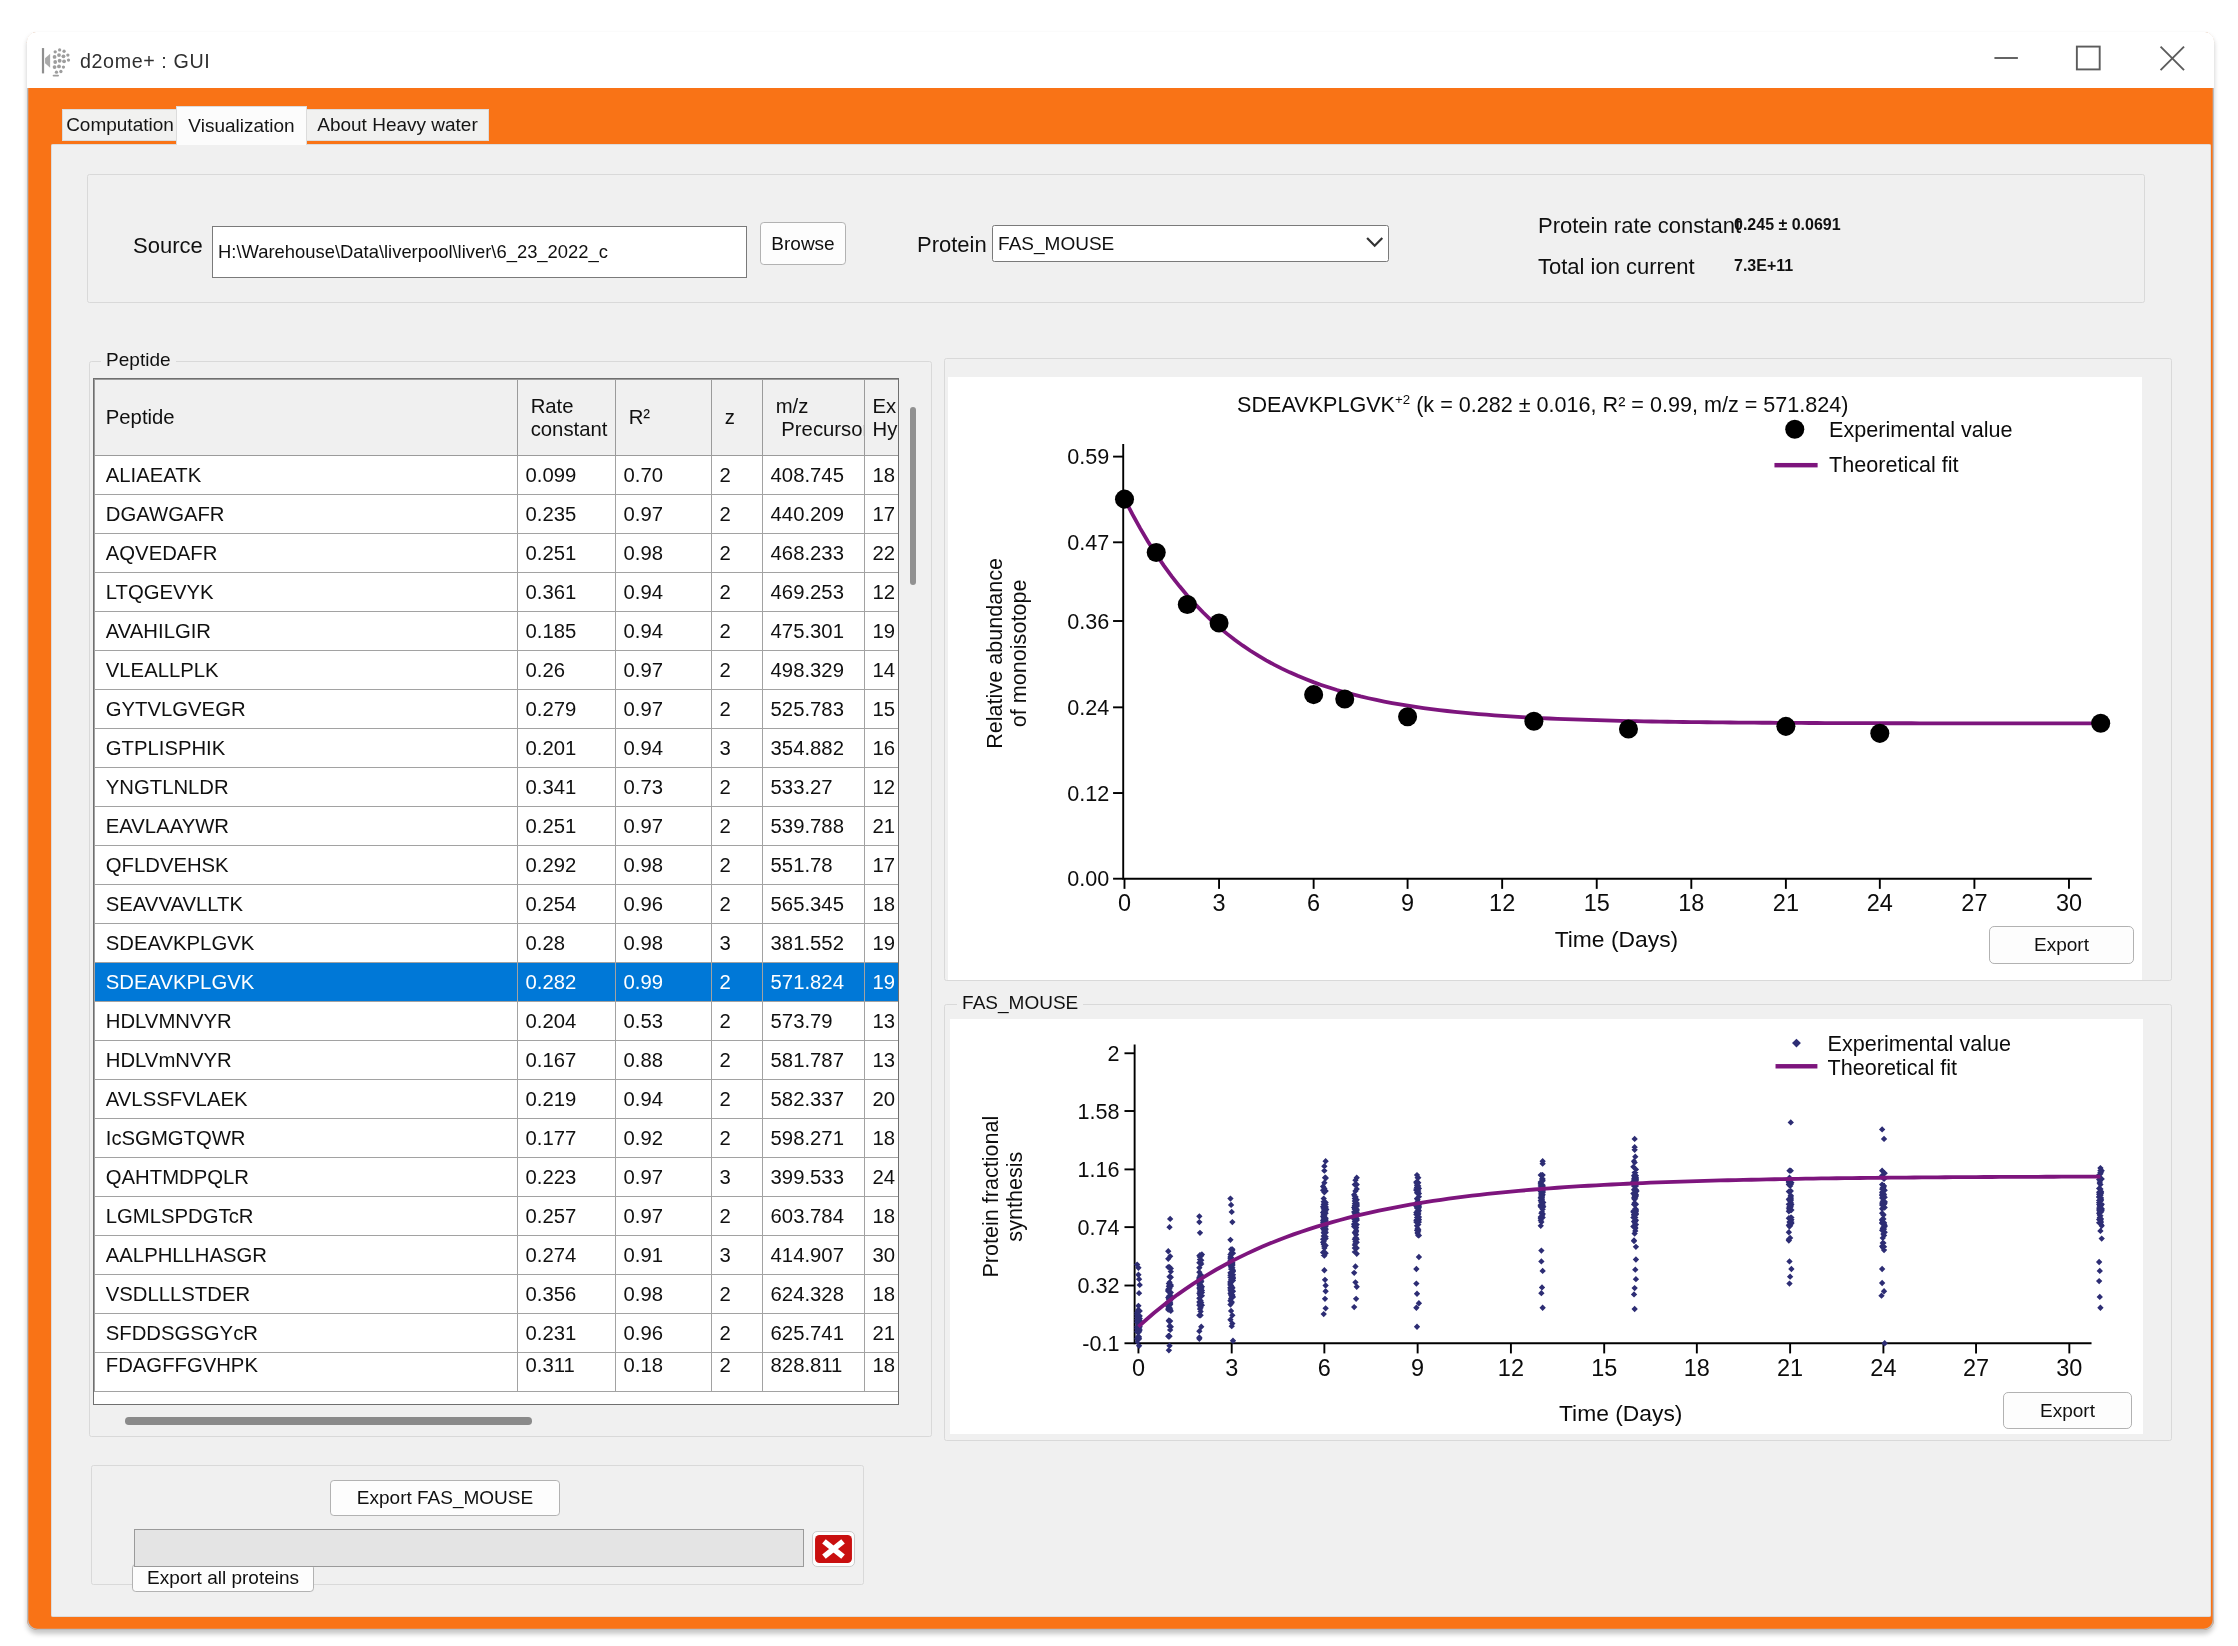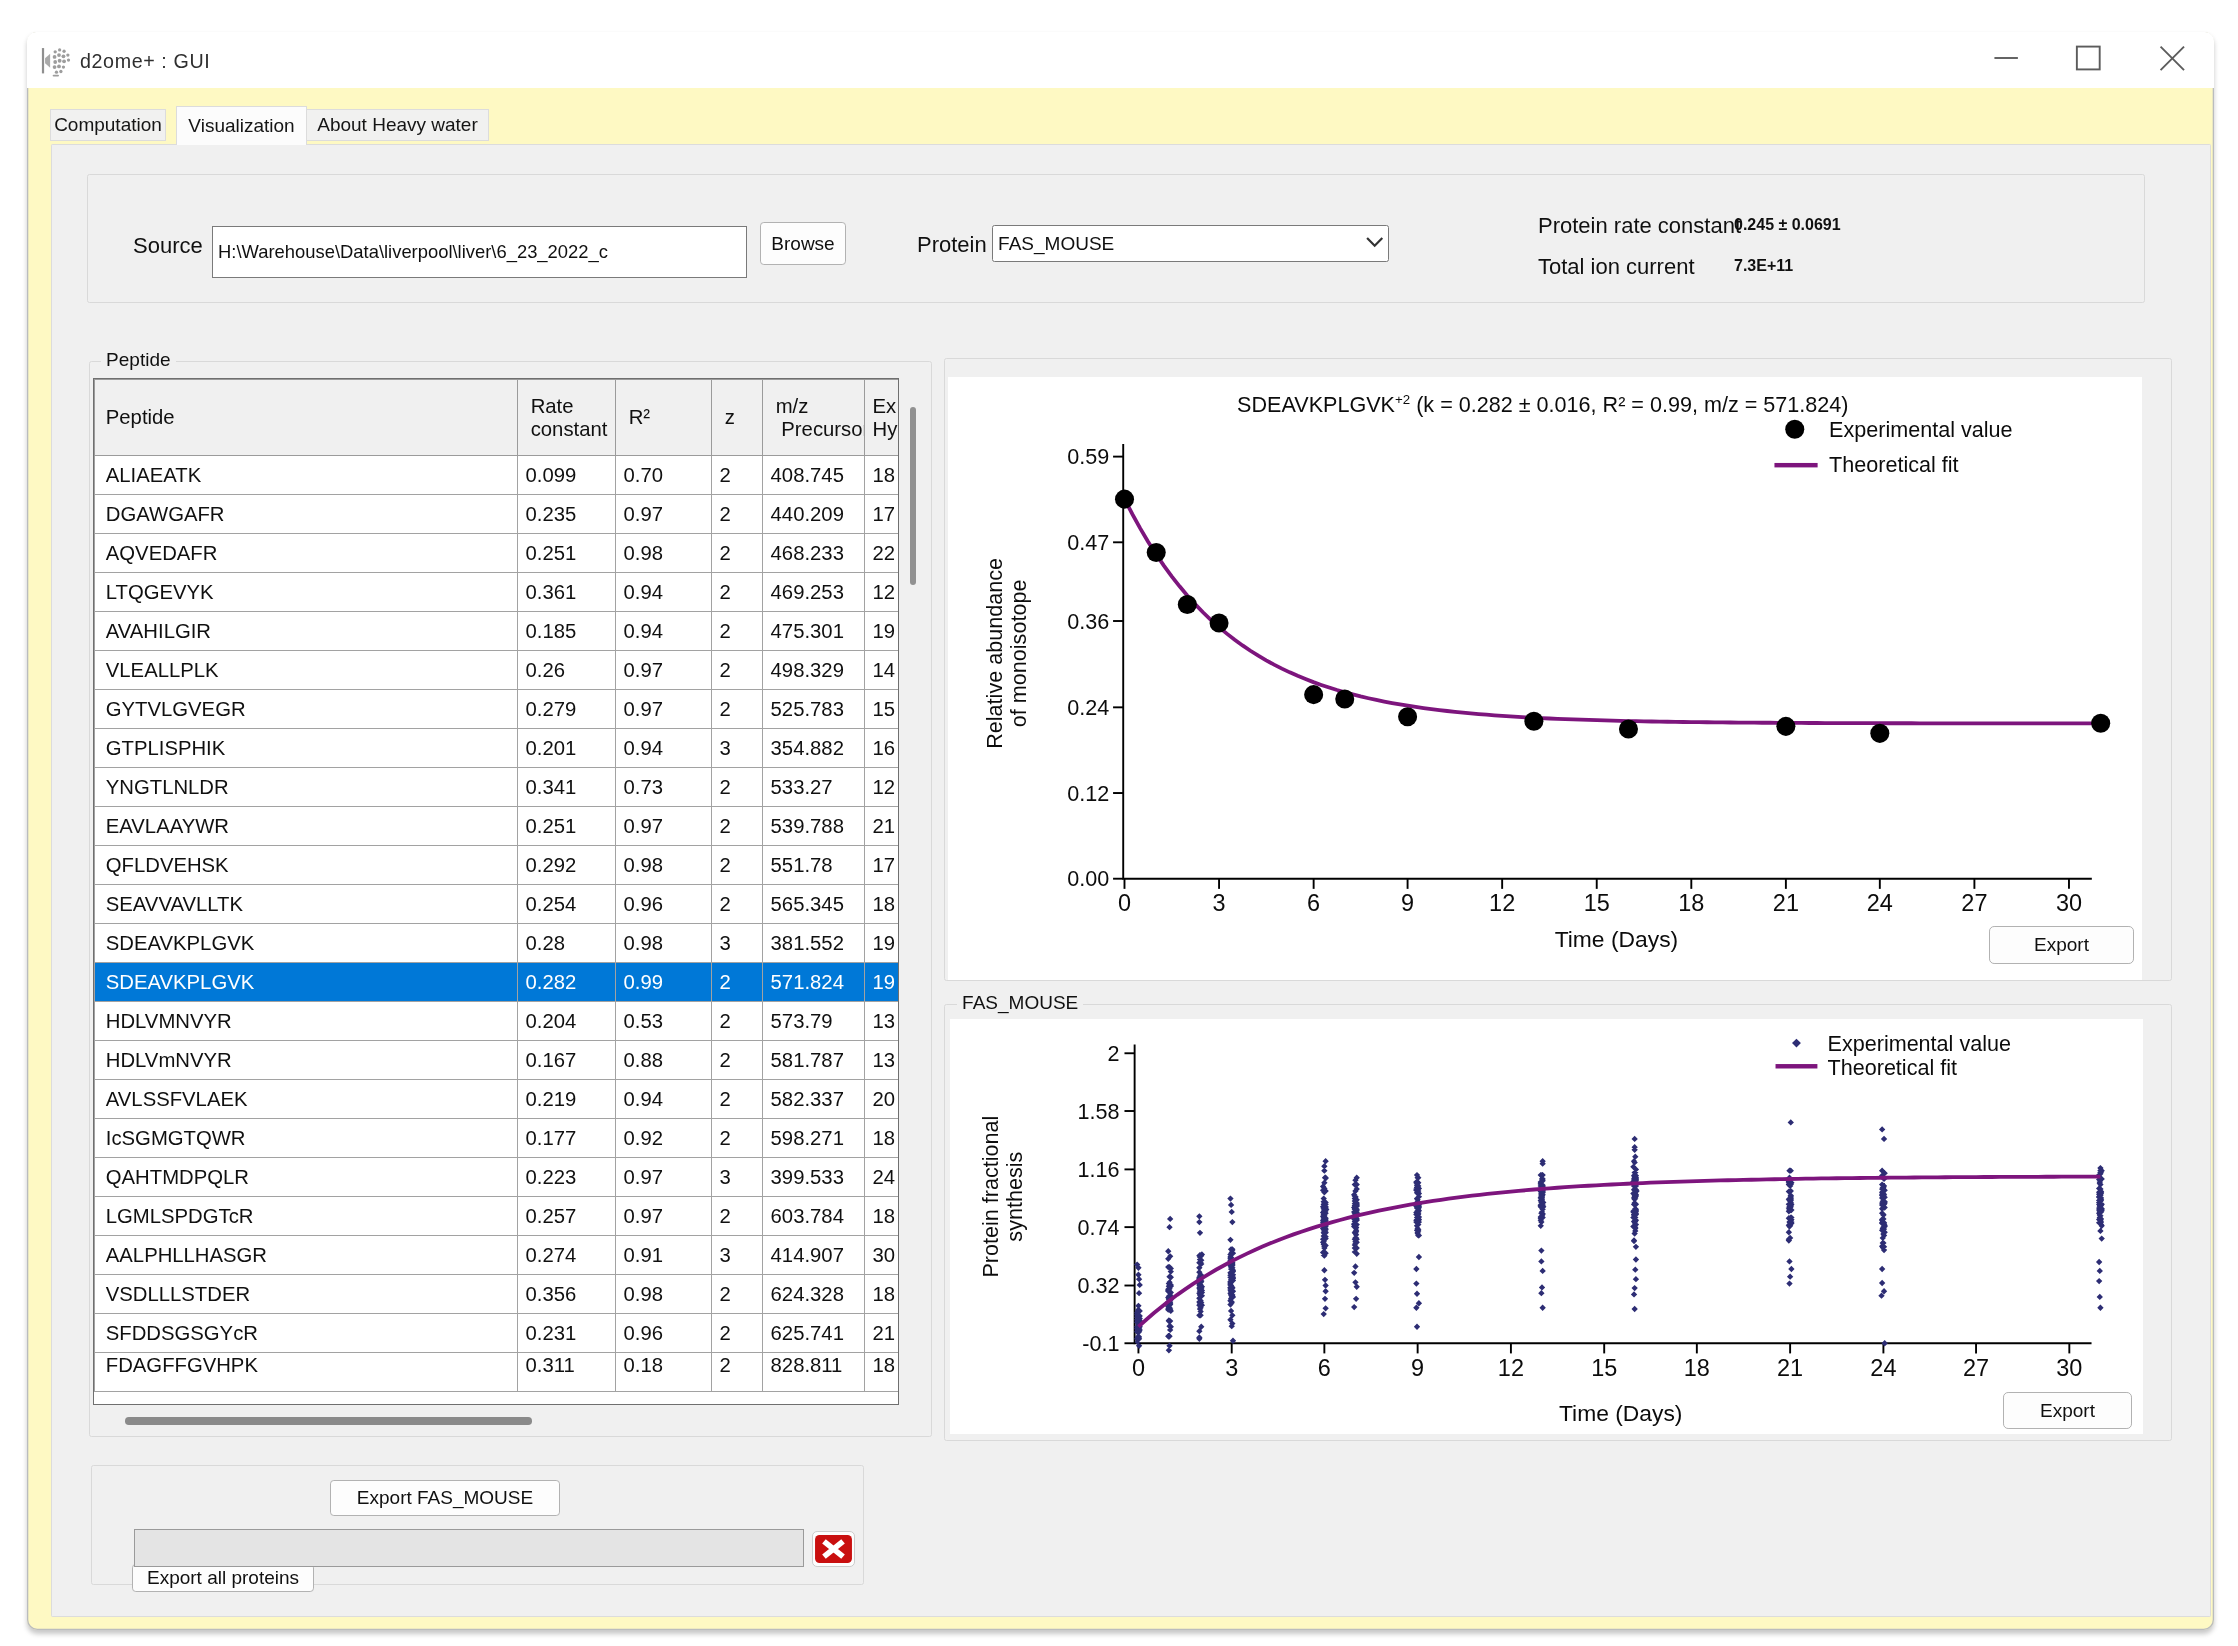--- a/index.html
+++ b/index.html
@@ -1,18 +1,18 @@
 <!DOCTYPE html>
 <html style="font-size:10.2px"><head><meta charset="utf-8">
 <style>
 *{margin:0;padding:0;box-sizing:border-box}
 html,body{width:2239px;height:1646px;background:#fff;overflow:hidden;
   font-family:"Liberation Sans",sans-serif;color:#101010;}
 .abs{position:absolute}
-.win{position:absolute;left:27px;top:32px;width:2187px;height:1598px;background:#fef9c3;
+.win{position:absolute;left:27px;top:32px;width:2187px;height:1598px;background:#f97316;
   border-radius:10.2px;box-shadow:inset 0 0 0 1.3px #babcbe,0 3.2px 5.7px rgba(0,0,0,.22);}
 .titlebar{position:absolute;left:0;top:0;width:100%;height:56px;background:#fff;
   border-radius:9px 9px 0 0;}
 .title{position:absolute;left:53px;top:18px;font-size:19.7px;color:#2f2f2f;letter-spacing:0.6px}
 .tab{position:absolute;top:77px;height:32px;background:#f1f1f0;border:1.3px solid #dcdcdc;
   font-size:19px;text-align:center;color:#151515;display:flex;align-items:center;justify-content:center}
 .tabsel{position:absolute;top:74px;height:39px;background:#fcfcfc;border:1.3px solid #dcdcdc;border-bottom:none;
   font-size:19px;color:#151515;z-index:5;display:flex;align-items:center;justify-content:center}
 .panel{position:absolute;left:24px;top:112px;width:2160px;height:1473px;border:1.3px solid #dcdcdc;
   background:#f0f0f0;border-radius:1.3px}
@@ -62,21 +62,21 @@
       <rect x="20" y="50" width="10" height="3" rx="1.5"></rect>
     </g>
   </svg>
   <div class="title">d2ome+ : GUI</div>
   <svg class="abs" style="left:1956px;top:10.2px" width="241" height="32" viewBox="0 0 380 50">
     <line x1="18" y1="25" x2="55" y2="25" stroke="#5c5c5c" stroke-width="3"></line>
     <rect x="148" y="7" width="36" height="36" fill="none" stroke="#5c5c5c" stroke-width="3"></rect>
     <path d="M280 7L317 44M317 7L280 44" stroke="#5c5c5c" stroke-width="3" fill="none"></path>
   </svg>
 
-  <div class="tab" style="left:23px;width:116px">Computation</div>
+  <div class="tab" style="left:35px;width:116px">Computation</div>
   <div class="tabsel" style="left:149px;width:131px">Visualization</div>
   <div class="tab" style="left:279px;width:183px">About Heavy water</div>
   <div class="panel"></div>
 
   <div class="gbox" style="left:60px;top:142px;width:2058px;height:129px"></div>
   <div class="lab" style="left:106px;top:202px">Source</div>
   <div class="field" style="left:185px;top:194px;width:535px;height:52px;padding-left:5.1px;font-size:18.4px">H:\Warehouse\Data\liverpool\liver\6_23_2022_c</div>
   <div class="btn" style="left:733px;top:190px;width:86px;height:43px">Browse</div>
   <div class="lab" style="left:890px;top:201px">Protein</div>
   <div class="field" style="left:965px;top:193px;width:397px;height:37px;padding-left:5.1px;border-radius:2.5px">FAS_MOUSE</div>

